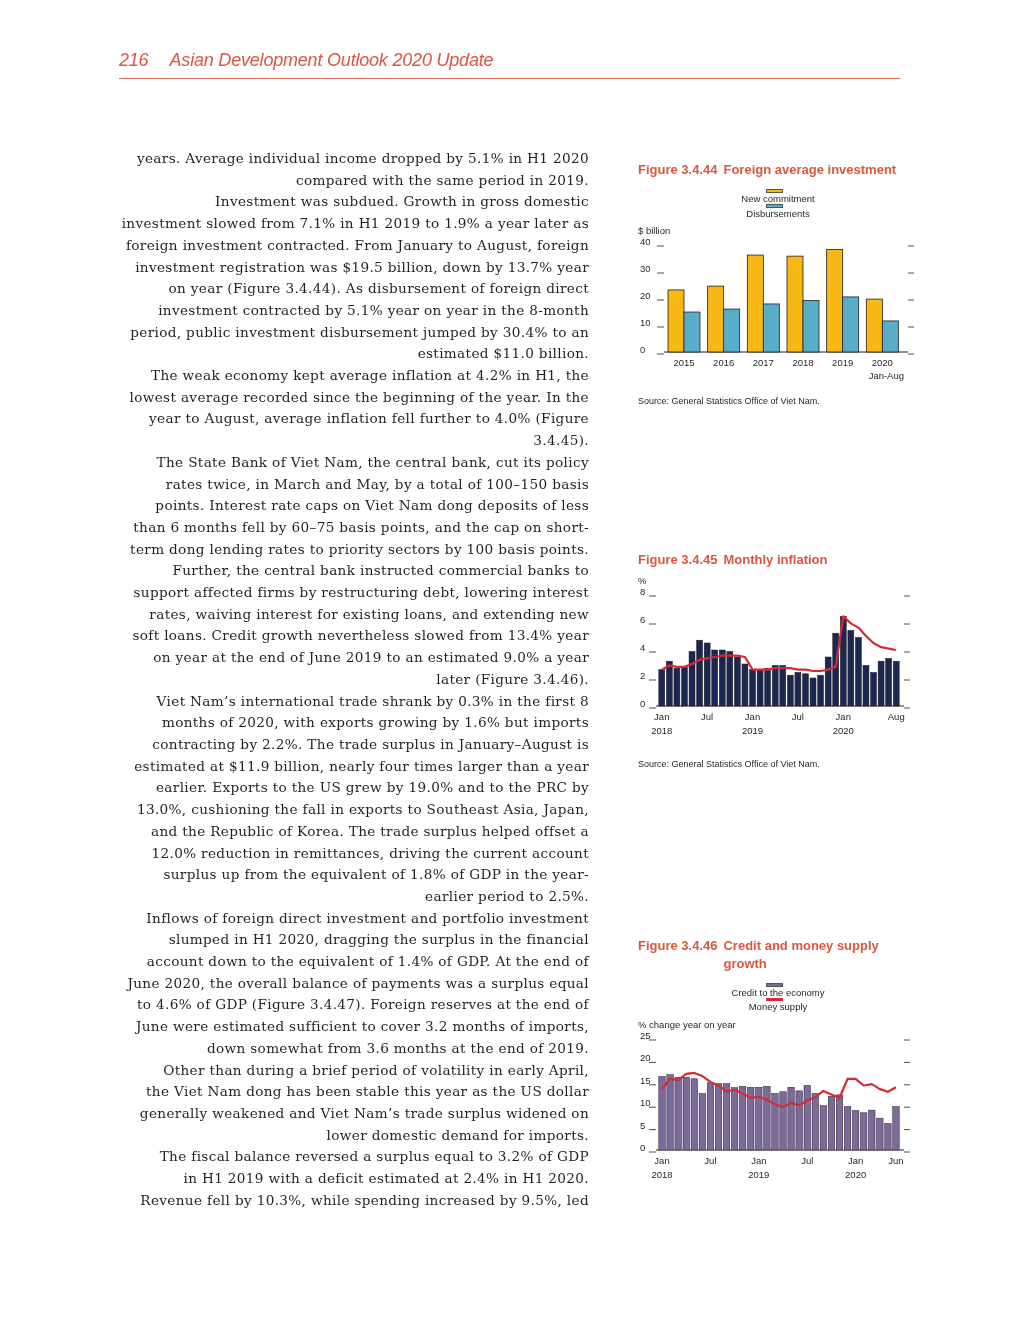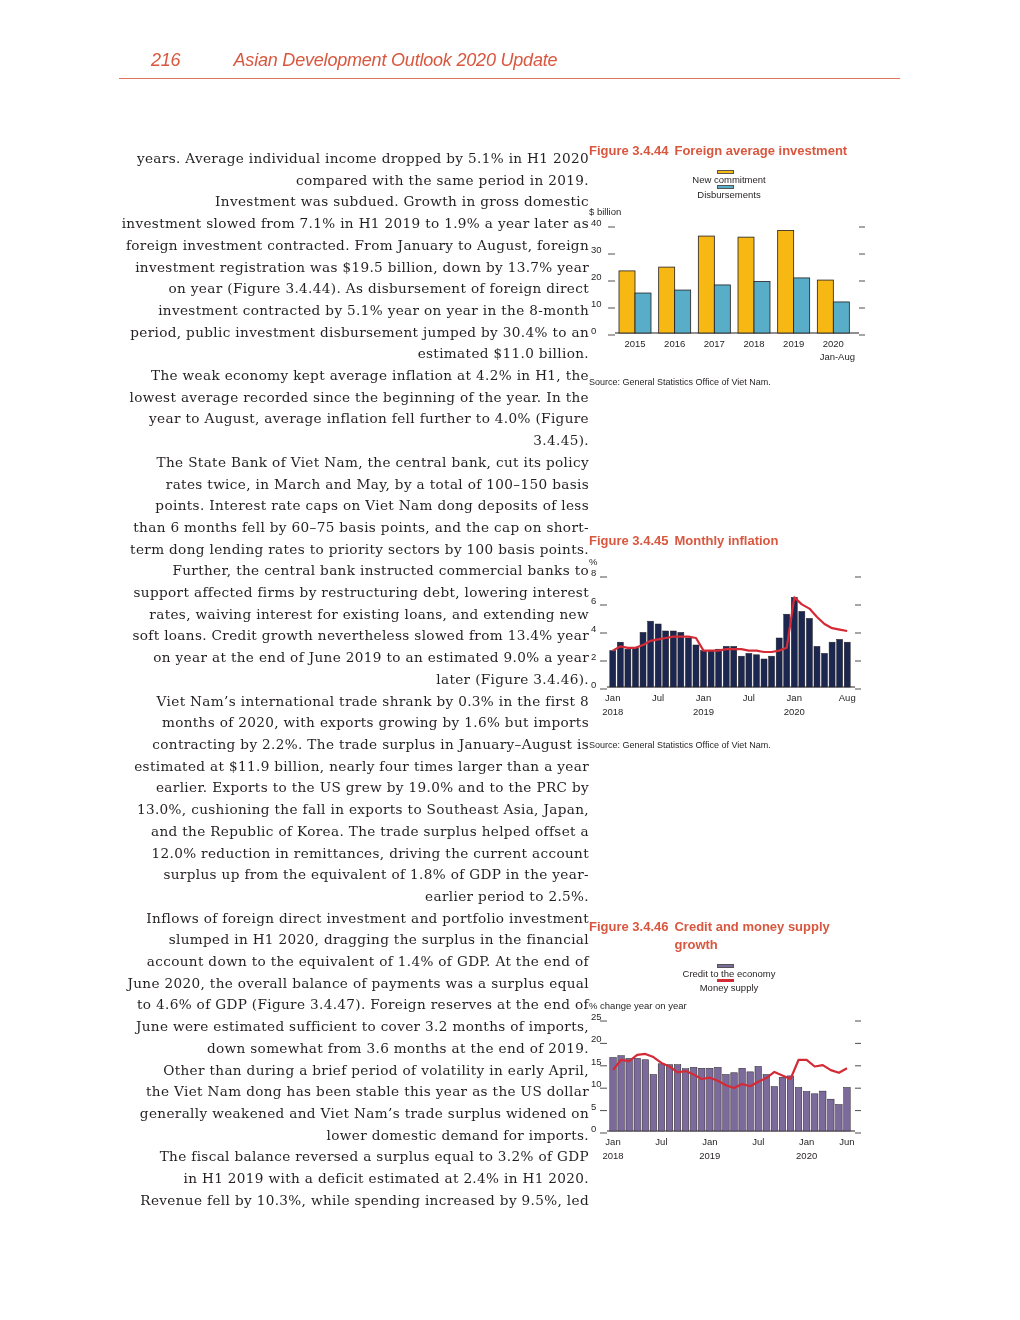--- a/index.html
+++ b/index.html
@@ -1,23 +1,23 @@
 <!DOCTYPE html>
 <html><head>
 <meta charset="utf-8">
 <style>
   html, body { margin:0; padding:0; background:#ffffff; }
   body { width:1020px; height:1320px; position:relative; overflow:hidden; font-family:"DejaVu Serif", serif; color:#231f20; }
   .header { position:absolute; left:119px; top:50px; width:781px; height:28px; border-bottom:1px solid #e0735a; }
-  .header span { font-family:"Liberation Sans", sans-serif; font-style:italic; color:#d9573f; font-size:18px; letter-spacing:-0.2px;margin-left:32px; }
+  .header span { font-family:"Liberation Sans", sans-serif; font-style:italic; color:#d9573f; font-size:18px; letter-spacing:-0.2px; }
   .header .pg { margin-right:16px; }
   .body-col { position:absolute; left:119px; top:148px; width:470px; font-family:"DejaVu Serif", serif; font-size:13.6px; line-height:21.7px; letter-spacing:0.35px; color:#231f20; }
   .body-col p { margin:0; text-indent:27px;text-align:right; }
   .body-col p.first { text-indent:0; }
-  .fig { position:absolute; left:589px; width:280px; font-family:"Liberation Sans", sans-serif; }
+  .fig { position:absolute; left:638px; width:280px; font-family:"Liberation Sans", sans-serif;margin-top:19px; }
   .fig-title { font-size:13px; font-weight:bold; color:#d9573f; line-height:18px; display:flex; }
   .fig-title .num { margin-right:6px; white-space:nowrap; }
   .fig-title .ttl { font-weight:normal; color:#d9573f; font-weight:600; }
   .legend { margin-top:10px; font-size:9.5px; color:#231f20; }
   .legend-item { display:flex; align-items:center; height:15px;flex-direction:column; }
   .sw { width:17px; height:9px; margin-right:8px; border:1px solid #555; box-sizing:border-box; }
   .sw-line { width:17px; height:3px; background:#d42a36; margin-right:8px; }
   .unit { font-size:9.5px; margin-top:6px; color:#231f20; }
   .source { font-size:9px; color:#231f20; line-height:13px; }
   svg text { font-family:"Liberation Sans", sans-serif; fill:#231f20; }

